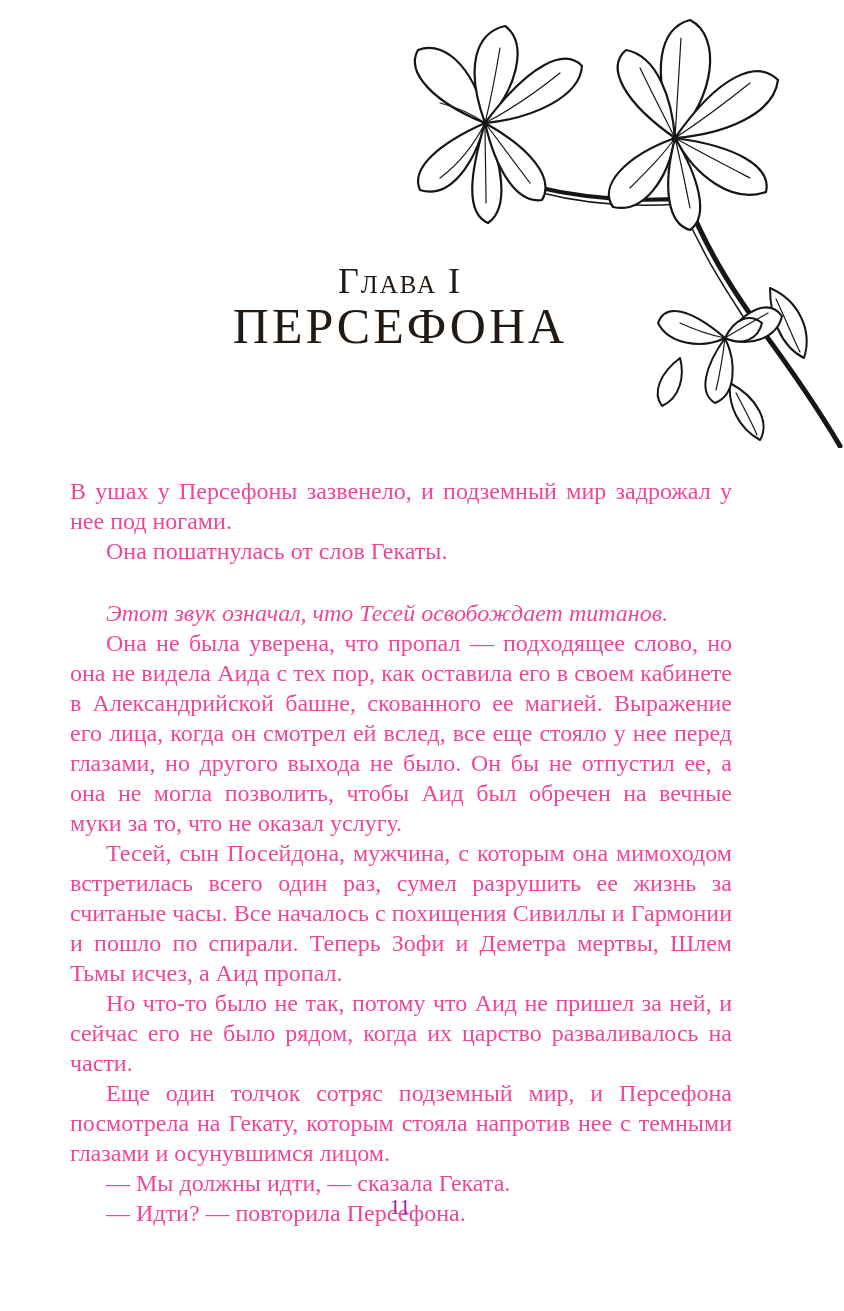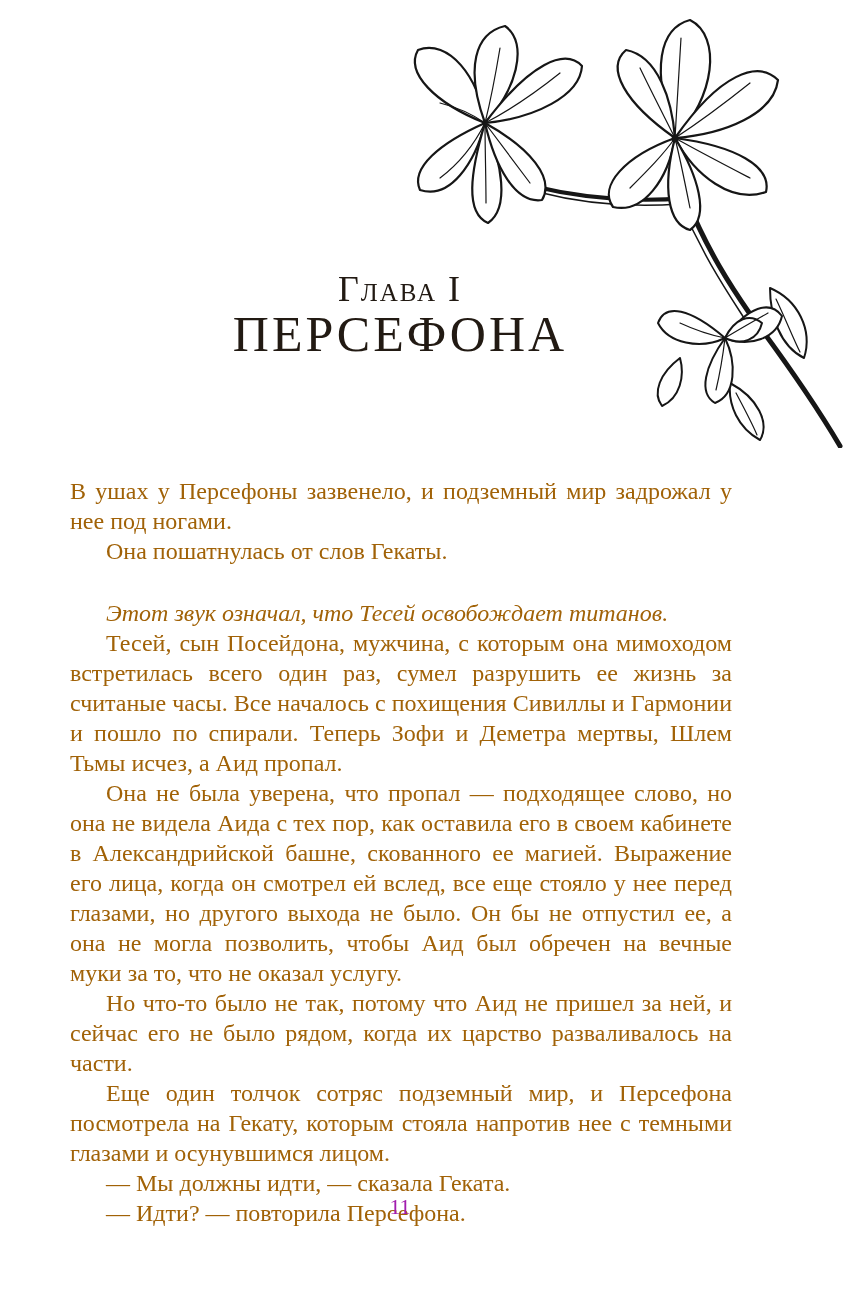--- a/index.html
+++ b/index.html
@@ -14,21 +14,21 @@
   }
   .illustration {
     position: absolute;
     top: 8px;
     right: 0;
     width: 464px;
     height: 440px;
   }
   .heading {
     position: absolute;
-    top: 268px;
+    top: 260px;
     left: 70px;
     width: 660px;
     text-align: center;
     color: #221a13;
   }
   .chapter-label {
     font-size: 36px;
     line-height: 42px;
     font-variant: small-caps;
     letter-spacing: 2px;
@@ -39,21 +39,21 @@
     letter-spacing: 3px;
   }
   .body-text {
     position: absolute;
     top: 476px;
     left: 70px;
     width: 662px;
     font-size: 24px;
     line-height: 30px;
     text-align: justify;
-    color: #a16207;
+    color: #ec4899;
     hyphens: auto;
   }
   .body-text p { margin: 0; text-indent: 36px; }
   .body-text p.p-first { text-indent: 0; }
   .body-text p.p-italic { font-style: italic; margin-top: 32px; }
   .page-number {
     position: absolute;
     top: 1194px;
     left: 70px;
     width: 660px;
@@ -126,22 +126,22 @@
 
   <div class="heading">
     <div class="chapter-label">Глава I</div>
     <div class="chapter-title">ПЕРСЕФОНА</div>
   </div>
 
   <div class="body-text" lang="ru">
     <p class="p-first">В ушах у Персефоны зазвенело, и подземный мир задрожал у нее под ногами.</p>
     <p>Она пошатнулась от слов Гекаты.</p>
     <p class="p-italic">Этот звук означал, что Тесей освобождает титанов.</p>
+    <p>Она не была уверена, что пропал — подходящее слово, но она не видела Аида с тех пор, как оставила его в своем кабинете в Александрийской башне, скованного ее магией. Выражение его лица, когда он смотрел ей вслед, все еще стояло у нее перед глазами, но другого выхода не было. Он бы не отпустил ее, а она не могла позволить, чтобы Аид был обречен на вечные муки за то, что не оказал услугу.</p>
     <p>Тесей, сын Посейдона, мужчина, с которым она мимоходом встретилась всего один раз, сумел разрушить ее жизнь за считаные часы. Все началось с похищения Сивиллы и Гармонии и пошло по спирали. Теперь Зофи и Деметра мертвы, Шлем Тьмы исчез, а Аид пропал.</p>
-    <p>Она не была уверена, что пропал — подходящее слово, но она не видела Аида с тех пор, как оставила его в своем кабинете в Александрийской башне, скованного ее магией. Выражение его лица, когда он смотрел ей вслед, все еще стояло у нее перед глазами, но другого выхода не было. Он бы не отпустил ее, а она не могла позволить, чтобы Аид был обречен на вечные муки за то, что не оказал услугу.</p>
     <p>Но что-то было не так, потому что Аид не пришел за ней, и сейчас его не было рядом, когда их царство разваливалось на части.</p>
     <p>Еще один толчок сотряс подземный мир, и Персефона посмотрела на Гекату, которым стояла напротив нее с темными глазами и осунувшимся лицом.</p>
     <p>— Мы должны идти, — сказала Геката.</p>
     <p>— Идти? — повторила Персефона.</p>
   </div>
 
   <div class="page-number">11</div>
 
 </div>
 

